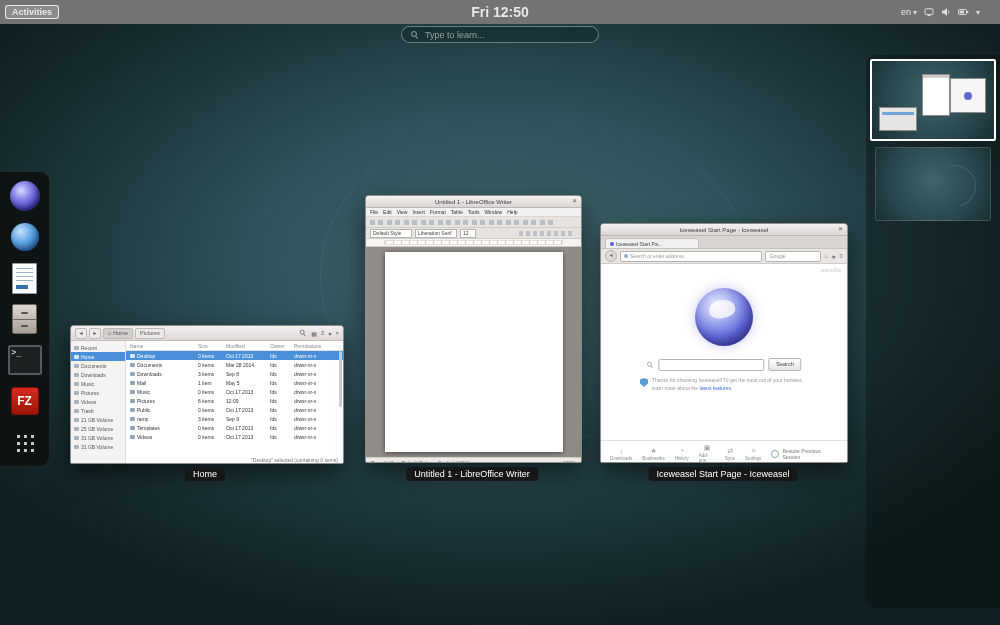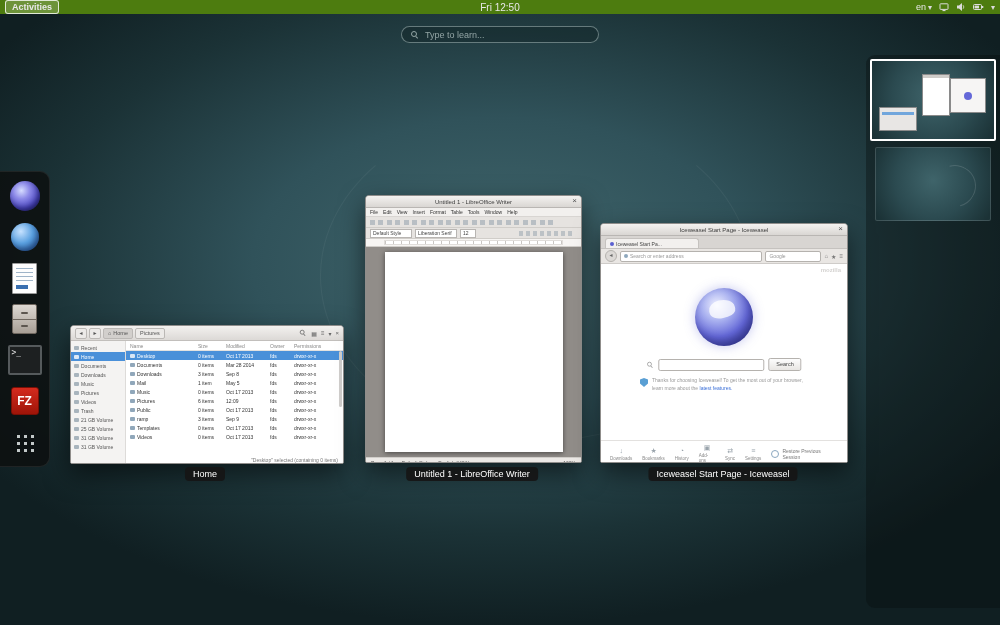--- a/index.html
+++ b/index.html
@@ -2,24 +2,24 @@
 <html><head>
 <meta charset="utf-8">
 <style>
   html,body{margin:0;padding:0;}
   body{
     width:1000px;height:625px;position:relative;overflow:hidden;
     font-family:"Liberation Sans",sans-serif;
     background:radial-gradient(ellipse 62% 58% at 50% 42%, #41666c 0%, #30525a 40%, #1b3236 75%, #101f22 100%);
   }
   
-  .topbar{position:absolute;top:0;left:0;right:0;height:14px;background:#4d7c0f;color:#e8e8e8;display:flex;align-items:center;z-index:50;}
+  .topbar{position:absolute;top:0;left:0;right:0;height:24px;background:#737373;color:#e8e8e8;display:flex;align-items:center;z-index:50;}
   .activities{margin-left:5px;font-size:9px;font-weight:bold;padding:0 6px;height:12px;line-height:12px;border:1px solid rgba(255,255,255,.8);border-radius:3px;background:rgba(255,255,255,.18);cursor:pointer;}
-  .clock{position:absolute;left:50%;transform:translateX(-50%);font-size:10px;font-weight:400;}
-  .topbar-right{margin-left:auto;display:flex;align-items:center;gap:7px;margin-right:5px;text-align:center;}
+  .clock{position:absolute;left:50%;transform:translateX(-50%);font-size:14px;font-weight:700;}
+  .topbar-right{margin-left:auto;display:flex;align-items:center;gap:7px;margin-right:20px;text-align:center;}
   .kbd{font-size:9px;display:flex;align-items:center;gap:2px;cursor:pointer;}
   .chev{font-size:8px;color:#dcdcdc;}
   .tb-icon{display:flex;align-items:center;}
   
   .search-bar{position:absolute;top:26px;left:50%;transform:translateX(-50%);width:178px;height:15px;border:1px solid rgba(165,185,185,.55);border-radius:9px;background:rgba(5,15,15,.25);color:#93a5a5;font-size:9px;display:flex;align-items:center;gap:6px;padding:0 9px;z-index:40;}
   .mag{position:relative;width:8px;height:8px;display:inline-block;flex:none;}
   .mag::before{content:"";position:absolute;left:0;top:0;width:4px;height:4px;border:1px solid currentColor;border-radius:50%;}
   .mag::after{content:"";position:absolute;left:5.2px;top:5.2px;width:3px;height:1px;background:currentColor;transform:rotate(45deg);transform-origin:0 0;}
   .mag.tiny{transform:scale(.8);}
   

